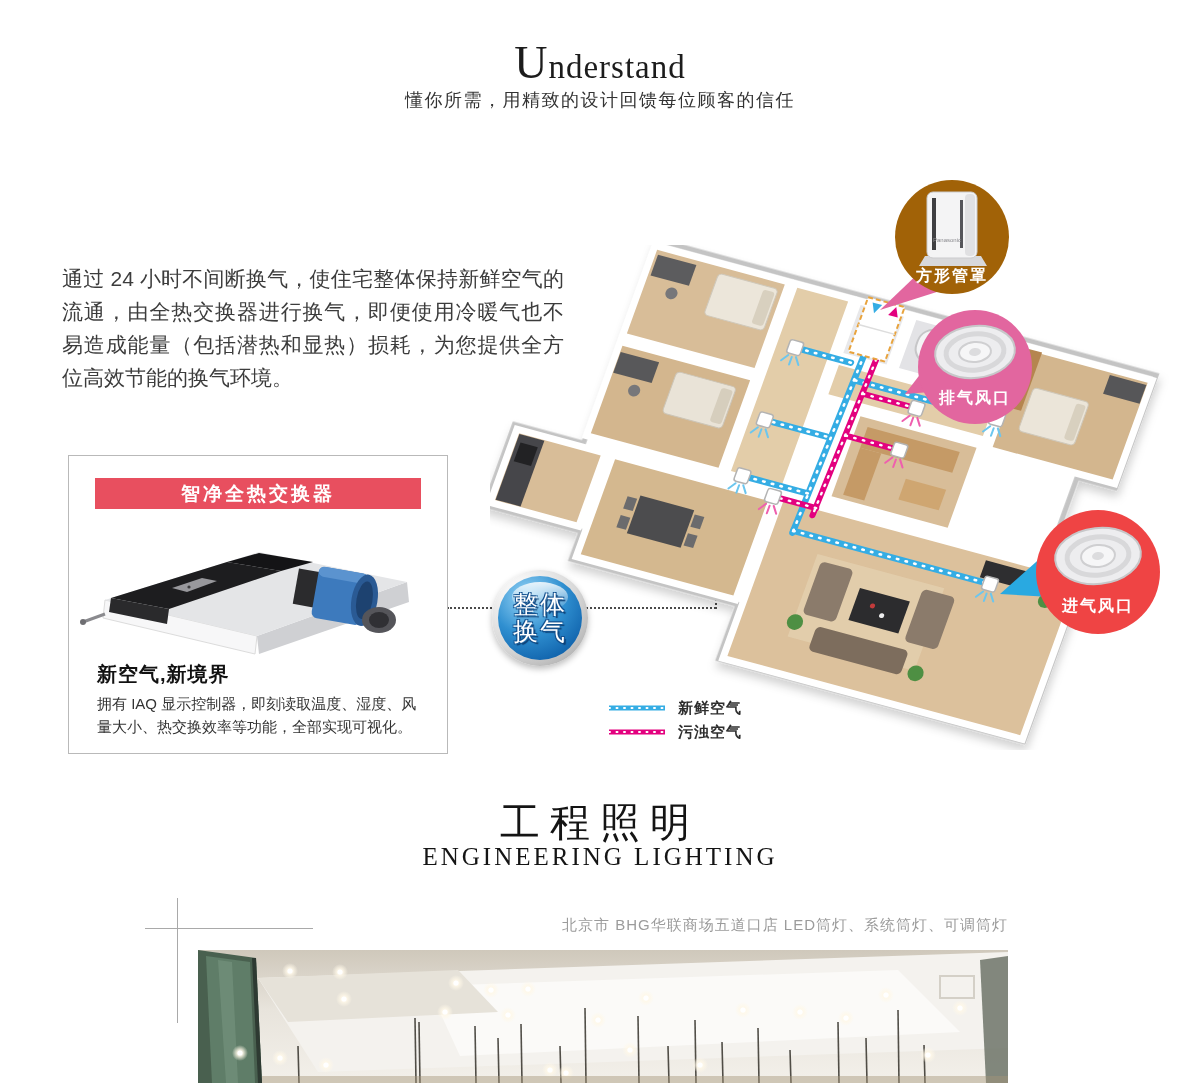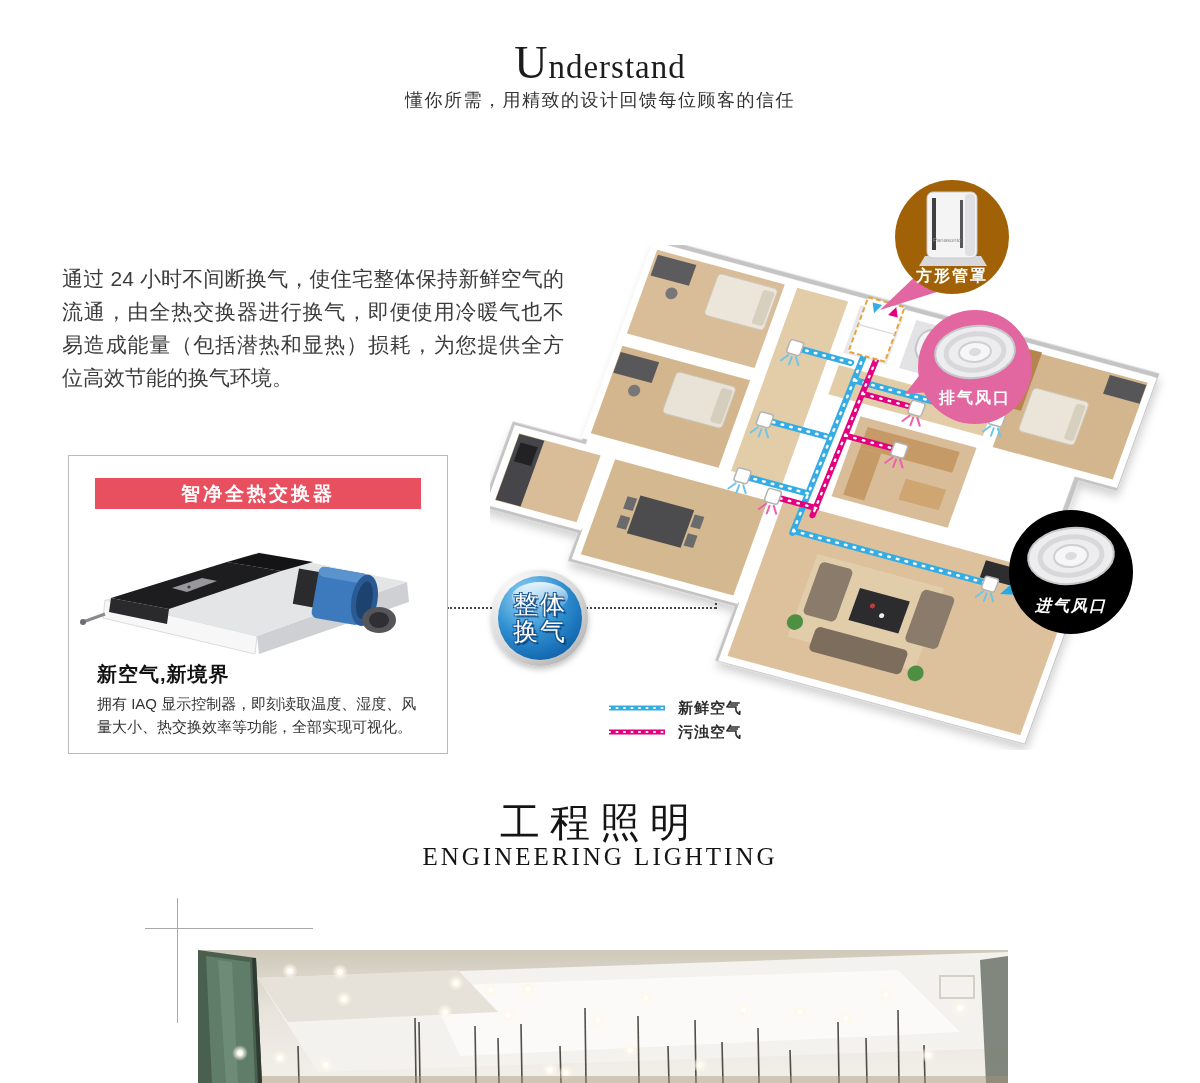--- a/index.html
+++ b/index.html
@@ -261,21 +261,21 @@
       <g transform="translate(57,42) rotate(-6)">
         <ellipse rx="40" ry="26" fill="#ededef" stroke="#c7c7c9" stroke-width="2"></ellipse>
         <ellipse rx="29" ry="18" fill="none" stroke="#d8d8da" stroke-width="5"></ellipse>
         <ellipse rx="16" ry="10" fill="#f6f6f7" stroke="#cfcfd1" stroke-width="2"></ellipse>
         <ellipse rx="6" ry="4" fill="#dcdcde"></ellipse>
       </g>
     </svg>
     <span class="callout-label" style="top:78px;">排气风口</span>
   </div>
 
-  <div class="abs callout" style="left:1009px;top:510px;width:124px;height:124px;background:#000000;font-style:italic;">
+  <div class="abs callout" style="left:1036px;top:510px;width:124px;height:124px;background:#ef4444;">
     <svg width="124" height="124" viewBox="0 0 124 124">
       <g transform="translate(62,46) rotate(-6)">
         <ellipse rx="43" ry="28" fill="#ededef" stroke="#c7c7c9" stroke-width="2"></ellipse>
         <ellipse rx="31" ry="19" fill="none" stroke="#d8d8da" stroke-width="5"></ellipse>
         <ellipse rx="17" ry="11" fill="#f6f6f7" stroke="#cfcfd1" stroke-width="2"></ellipse>
         <ellipse rx="6" ry="4" fill="#dcdcde"></ellipse>
       </g>
     </svg>
     <span class="callout-label" style="top:86px;">进气风口</span>
   </div>
@@ -294,20 +294,21 @@
       <svg width="58" height="8">
         <line x1="1" y1="4" x2="57" y2="4" stroke-width="5" stroke="#e3017f"></line>
         <line x1="1" y1="4" x2="57" y2="4" stroke="#fff" stroke-width="2" stroke-dasharray="1 6.5" stroke-linecap="round"></line>
       </svg>
       <span class="legend-label">污浊空气</span>
     </div>
   </div>
   <div class="abs light-en">ENGINEERING LIGHTING</div>
   <div class="abs cross-h"></div>
   <div class="abs cross-v"></div>
+  <div class="abs photo-caption">北京市 BHG华联商场五道口店 LED筒灯、系统筒灯、可调筒灯</div>
 
   <svg class="abs" style="left:198px;top:950px;" width="810" height="133" viewBox="0 0 810 133">
     <defs>
       <radialGradient id="glow" cx="50%" cy="50%" r="50%">
         <stop offset="0%" stop-color="#ffffff" stop-opacity="1"></stop>
         <stop offset="40%" stop-color="#fff8e8" stop-opacity="0.85"></stop>
         <stop offset="100%" stop-color="#fff8e8" stop-opacity="0"></stop>
       </radialGradient>
       <linearGradient id="ceil" x1="0" y1="0" x2="0" y2="1">
         <stop offset="0%" stop-color="#cfc8bb"></stop>

